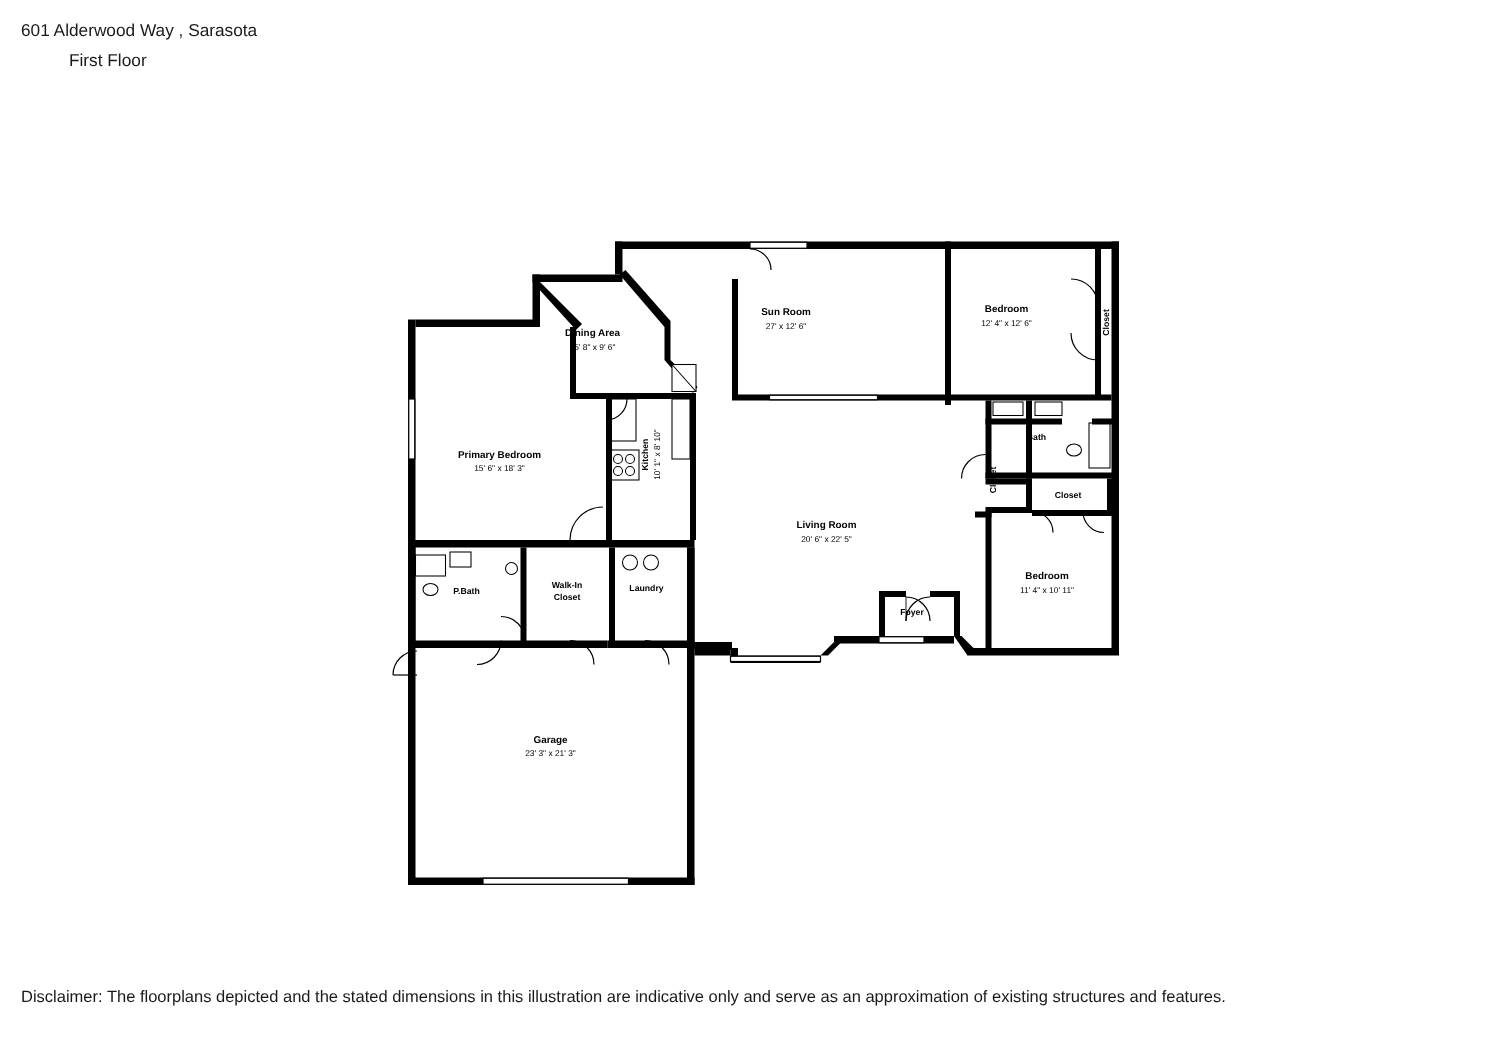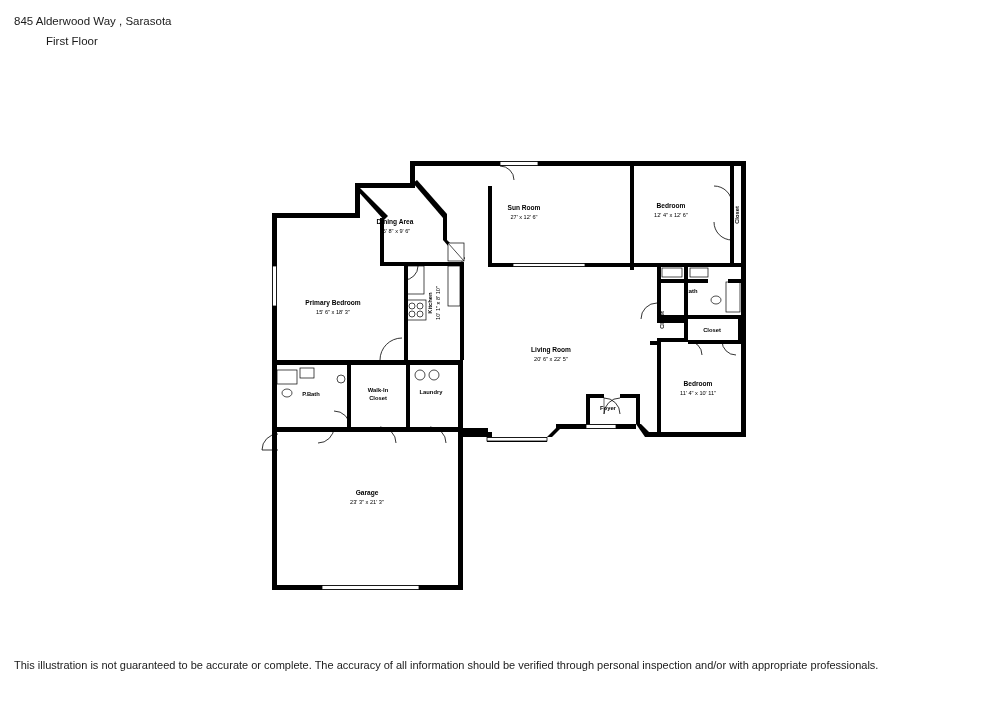--- a/index.html
+++ b/index.html
@@ -63,21 +63,21 @@
     font-weight: bold;
     text-anchor: middle;
     font-family: "Liberation Sans", sans-serif;
     fill: #000;
   }
 </style>
 </head>
 <body>
 
 <div class="header">
-  <div class="addr">845 Alderwood Way , Sarasota</div>
+  <div class="addr">601 Alderwood Way , Sarasota</div>
   <div class="floor">First Floor</div>
 </div>
 
 <svg id="plan" width="1000" height="707" viewBox="0 0 1000 707">
 
   <g fill="#000">
 
     <rect x="410" y="161" width="90" height="5"></rect>
     <rect x="500" y="161" width="38" height="5"></rect>
     <rect x="538" y="161" width="95" height="5"></rect>
@@ -289,14 +289,14 @@
     <text class="lbl-s" x="431" y="394">Laundry</text>
     <text class="lbl-s" x="608" y="410">Foyer</text>
   </g>
 
   <g>
     <text class="lbl-s" x="378" y="400">Closet</text>
   </g>
 </svg>
 
 <div class="disclaimer">
-  <div>This illustration is not guaranteed to be accurate or complete. The accuracy of all information should be verified through personal inspection and/or with appropriate professionals.</div>
+  <div>Disclaimer: The floorplans depicted and the stated dimensions in this illustration are indicative only and serve as an approximation of existing structures and features.</div>
 </div>
 
 </body></html>

